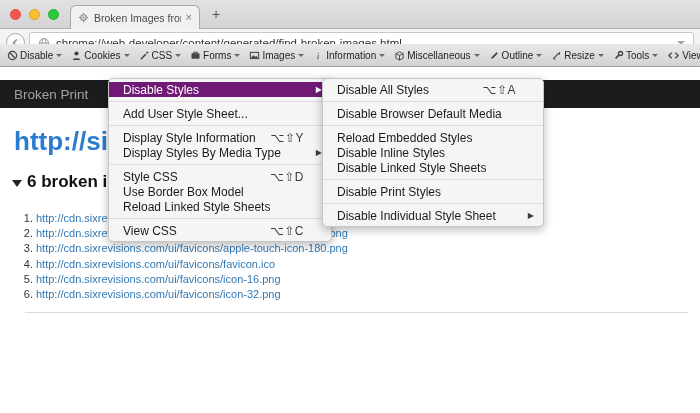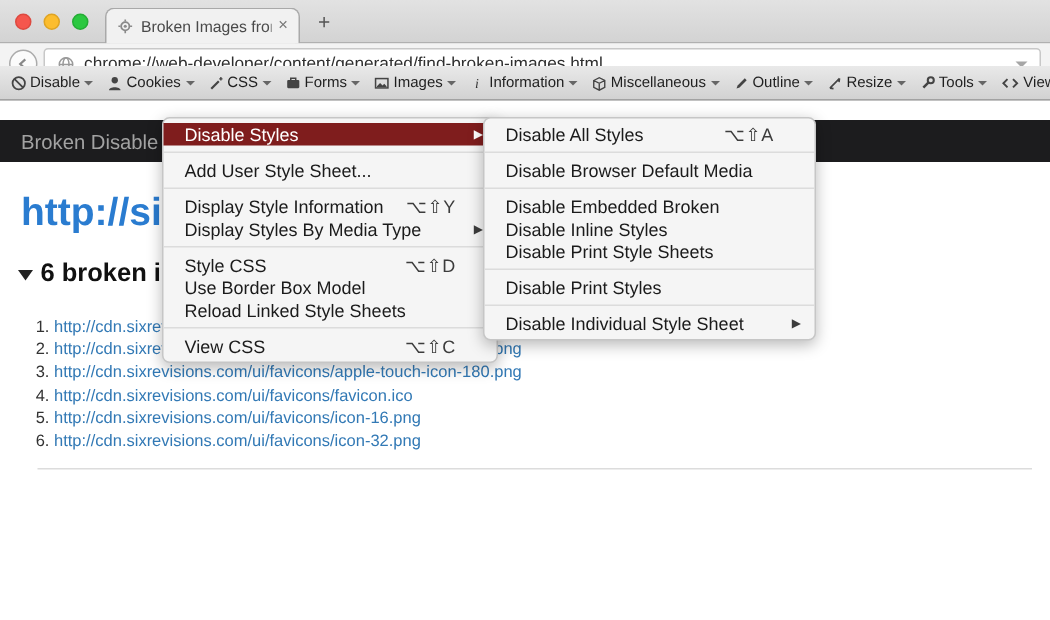--- a/index.html
+++ b/index.html
@@ -56,21 +56,21 @@
   
   .menu{position:absolute;background:#f5f5f5;border:1px solid #c6c6c6;border-radius:5px;
     box-shadow:0 3px 10px rgba(0,0,0,.28);padding:3px 0;box-sizing:border-box;}
   #cssmenu{left:108px;top:78px;width:224px;z-index:40;}
   #stylesub{left:322px;top:78px;width:222px;z-index:41;}
   .mrow{height:15px;display:flex;align-items:center;padding:0 9px 0 14px;
     font-size:12px;color:#1b1b1b;white-space:nowrap;}
   .mrow .lbl{flex:1;overflow:hidden;}
   .mrow .sc{color:#3c3c3c;margin-right:10px;letter-spacing:.5px;}
   .mrow .arr{width:8px;font-size:8px;color:#3c3c3c;text-align:right;line-height:1;}
-  .mrow.hl{background:#7f1d1d;color:#fff;}
+  .mrow.hl{background:#701a75;color:#fff;}
   .mrow.hl .arr{color:#fff;}
   .msep{height:1px;background:#dcdcdc;margin:4px 0;}
   svg{display:block;}
 </style>
 </head>
 <body>
 
 <div class="titlebar">
   <div class="light red"></div>
   <div class="light yellow"></div>
@@ -218,21 +218,21 @@
         <svg width="13" height="11" viewBox="0 0 14 12">
           <path d="M5,3 L2,6 L5,9 M9,3 L12,6 L9,9" fill="none" stroke="#444" stroke-width="1.4"></path>
         </svg>
       </span>
     <span>View Source</span>
   </div>
 
 </div>
 
 <div class="pageheader">
-  <span>Broken Disable</span>
+  <span>Broken Print</span>
 </div>
 
 <div class="siteheading">http://sixrevisions.com</div>
 
 <div class="resultsheading">
   <span class="disclosure"></span>
   <span>6 broken images</span>
 </div>
 
 <ol class="brokenlist">
@@ -300,31 +300,31 @@
     <span class="arr"></span>
   </div>
   <div class="msep"></div>
   <div class="mrow">
     <span class="lbl">Disable Browser Default Media</span>
     <span class="sc"></span>
     <span class="arr"></span>
   </div>
   <div class="msep"></div>
   <div class="mrow">
-    <span class="lbl">Disable Embedded Broken</span>
+    <span class="lbl">Reload Embedded Styles</span>
     <span class="sc"></span>
     <span class="arr"></span>
   </div>
   <div class="mrow">
     <span class="lbl">Disable Inline Styles</span>
     <span class="sc"></span>
     <span class="arr"></span>
   </div>
   <div class="mrow">
-    <span class="lbl">Disable Print Style Sheets</span>
+    <span class="lbl">Disable Linked Style Sheets</span>
     <span class="sc"></span>
     <span class="arr"></span>
   </div>
   <div class="msep"></div>
   <div class="mrow">
     <span class="lbl">Disable Print Styles</span>
     <span class="sc"></span>
     <span class="arr"></span>
   </div>
   <div class="msep"></div>

